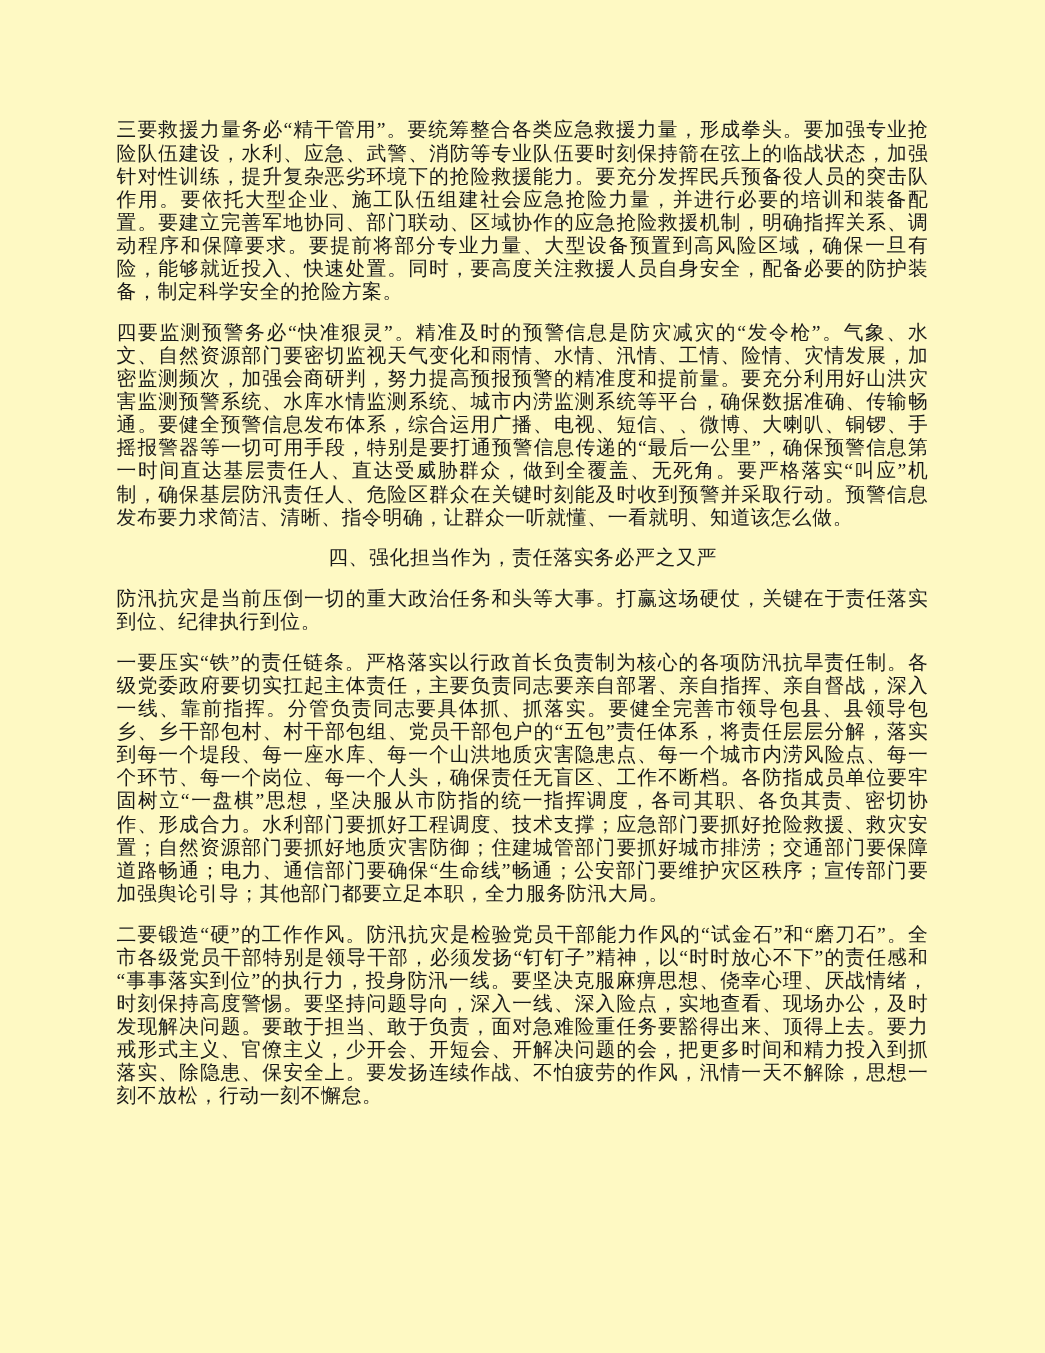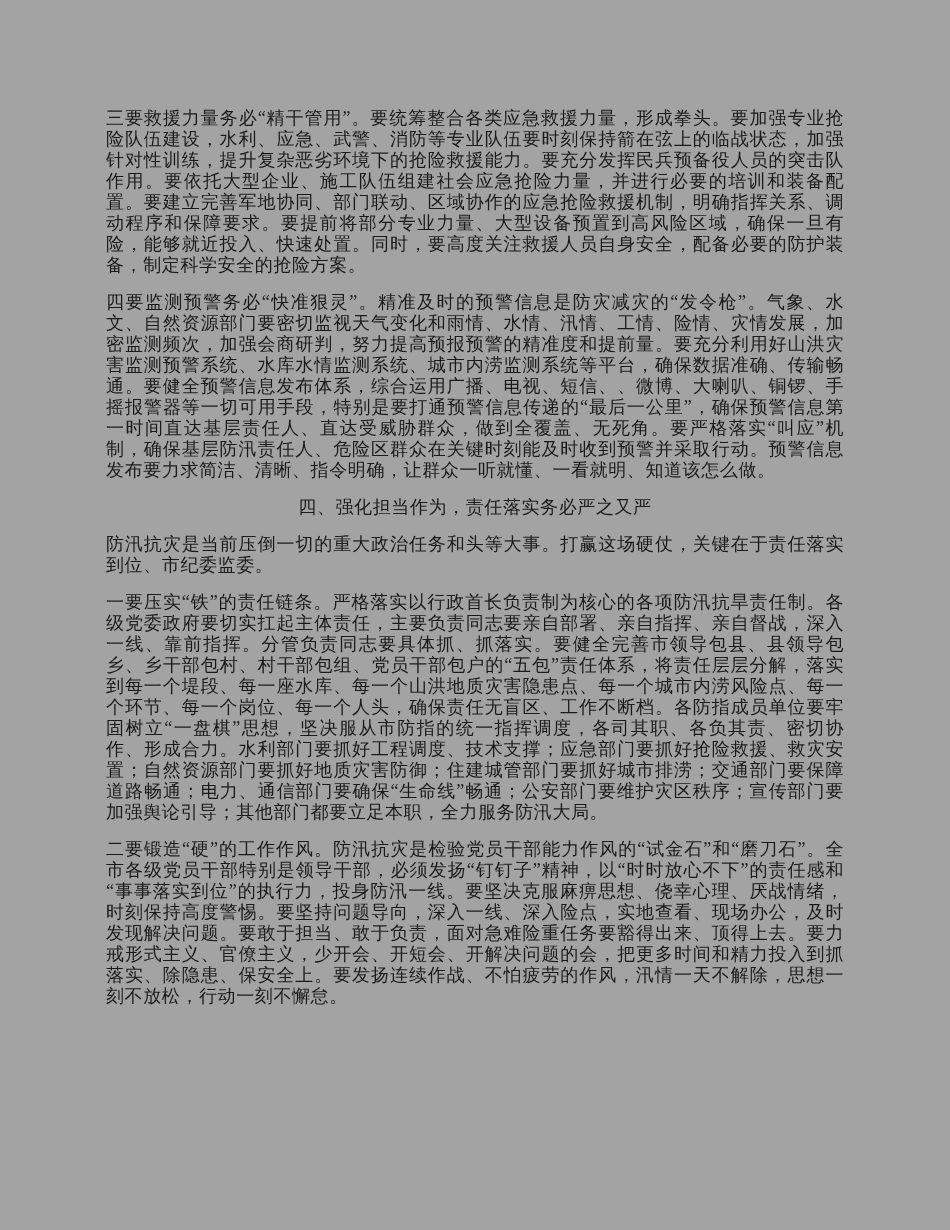--- a/index.html
+++ b/index.html
@@ -10,21 +10,21 @@
   body {
     width: 950px;
     height: 1230px;
     overflow: hidden;
   }
   .doc-page {
     box-sizing: border-box;
     width: 950px;
     min-height: 1230px;
     padding: 108px 106px 40px 106px;
-    background: #a3a3a3;
+    background: #fef9c3;
     font-family: "Liberation Serif", "DejaVu Serif", serif;
     font-size: 18px;
     line-height: 21px;
     letter-spacing: 0.6px;
     color: #1a1a1a;
   }
   .doc-page p {
     margin: 0 0 16px 0;
     text-align: justify;
     text-justify: inter-ideograph;
@@ -34,16 +34,16 @@
     text-align: center;
   }
 </style>
 </head>
 <body>
 
 <div class="doc-page">
   <p>三要救援力量务必“精干管用”。要统筹整合各类应急救援力量，形成拳头。要加强专业抢险队伍建设，水利、应急、武警、消防等专业队伍要时刻保持箭在弦上的临战状态，加强针对性训练，提升复杂恶劣环境下的抢险救援能力。要充分发挥民兵预备役人员的突击队作用。要依托大型企业、施工队伍组建社会应急抢险力量，并进行必要的培训和装备配置。要建立完善军地协同、部门联动、区域协作的应急抢险救援机制，明确指挥关系、调动程序和保障要求。要提前将部分专业力量、大型设备预置到高风险区域，确保一旦有险，能够就近投入、快速处置。同时，要高度关注救援人员自身安全，配备必要的防护装备，制定科学安全的抢险方案。</p>
   <p>四要监测预警务必“快准狠灵”。精准及时的预警信息是防灾减灾的“发令枪”。气象、水文、自然资源部门要密切监视天气变化和雨情、水情、汛情、工情、险情、灾情发展，加密监测频次，加强会商研判，努力提高预报预警的精准度和提前量。要充分利用好山洪灾害监测预警系统、水库水情监测系统、城市内涝监测系统等平台，确保数据准确、传输畅通。要健全预警信息发布体系，综合运用广播、电视、短信、、微博、大喇叭、铜锣、手摇报警器等一切可用手段，特别是要打通预警信息传递的“最后一公里”，确保预警信息第一时间直达基层责任人、直达受威胁群众，做到全覆盖、无死角。要严格落实“叫应”机制，确保基层防汛责任人、危险区群众在关键时刻能及时收到预警并采取行动。预警信息发布要力求简洁、清晰、指令明确，让群众一听就懂、一看就明、知道该怎么做。</p>
   <p class="heading">四、强化担当作为，责任落实务必严之又严</p>
-  <p>防汛抗灾是当前压倒一切的重大政治任务和头等大事。打赢这场硬仗，关键在于责任落实到位、市纪委监委。</p>
+  <p>防汛抗灾是当前压倒一切的重大政治任务和头等大事。打赢这场硬仗，关键在于责任落实到位、纪律执行到位。</p>
   <p>一要压实“铁”的责任链条。严格落实以行政首长负责制为核心的各项防汛抗旱责任制。各级党委政府要切实扛起主体责任，主要负责同志要亲自部署、亲自指挥、亲自督战，深入一线、靠前指挥。分管负责同志要具体抓、抓落实。要健全完善市领导包县、县领导包乡、乡干部包村、村干部包组、党员干部包户的“五包”责任体系，将责任层层分解，落实到每一个堤段、每一座水库、每一个山洪地质灾害隐患点、每一个城市内涝风险点、每一个环节、每一个岗位、每一个人头，确保责任无盲区、工作不断档。各防指成员单位要牢固树立“一盘棋”思想，坚决服从市防指的统一指挥调度，各司其职、各负其责、密切协作、形成合力。水利部门要抓好工程调度、技术支撑；应急部门要抓好抢险救援、救灾安置；自然资源部门要抓好地质灾害防御；住建城管部门要抓好城市排涝；交通部门要保障道路畅通；电力、通信部门要确保“生命线”畅通；公安部门要维护灾区秩序；宣传部门要加强舆论引导；其他部门都要立足本职，全力服务防汛大局。</p>
   <p>二要锻造“硬”的工作作风。防汛抗灾是检验党员干部能力作风的“试金石”和“磨刀石”。全市各级党员干部特别是领导干部，必须发扬“钉钉子”精神，以“时时放心不下”的责任感和“事事落实到位”的执行力，投身防汛一线。要坚决克服麻痹思想、侥幸心理、厌战情绪，时刻保持高度警惕。要坚持问题导向，深入一线、深入险点，实地查看、现场办公，及时发现解决问题。要敢于担当、敢于负责，面对急难险重任务要豁得出来、顶得上去。要力戒形式主义、官僚主义，少开会、开短会、开解决问题的会，把更多时间和精力投入到抓落实、除隐患、保安全上。要发扬连续作战、不怕疲劳的作风，汛情一天不解除，思想一刻不放松，行动一刻不懈怠。</p>
 </div>
 
 </body></html>

